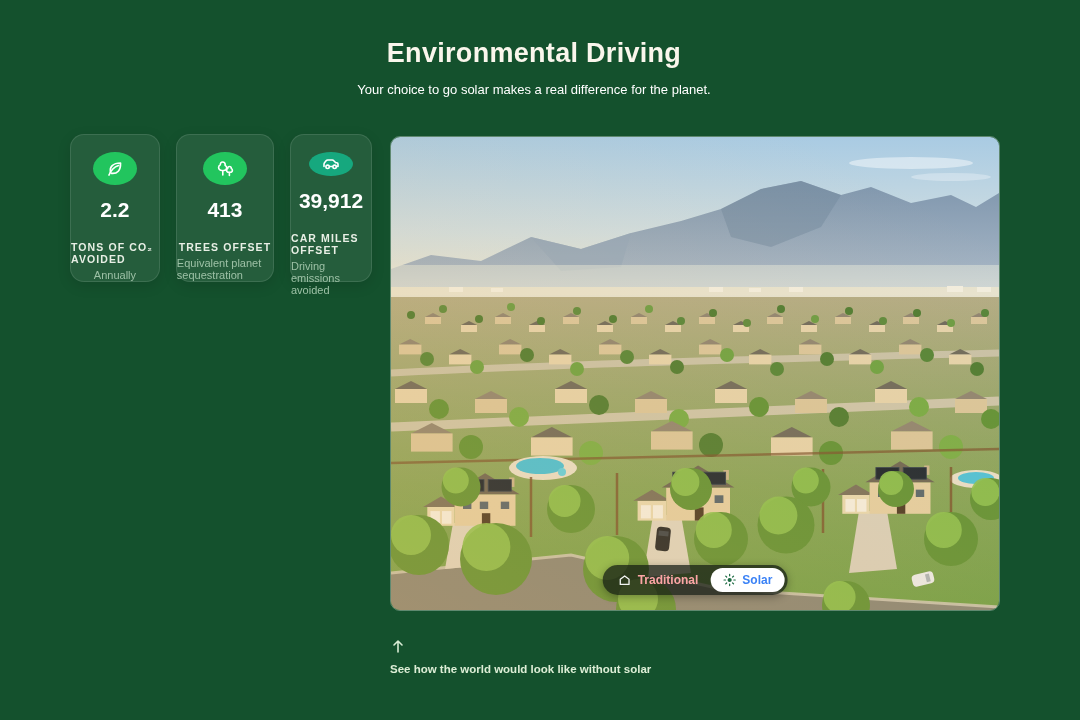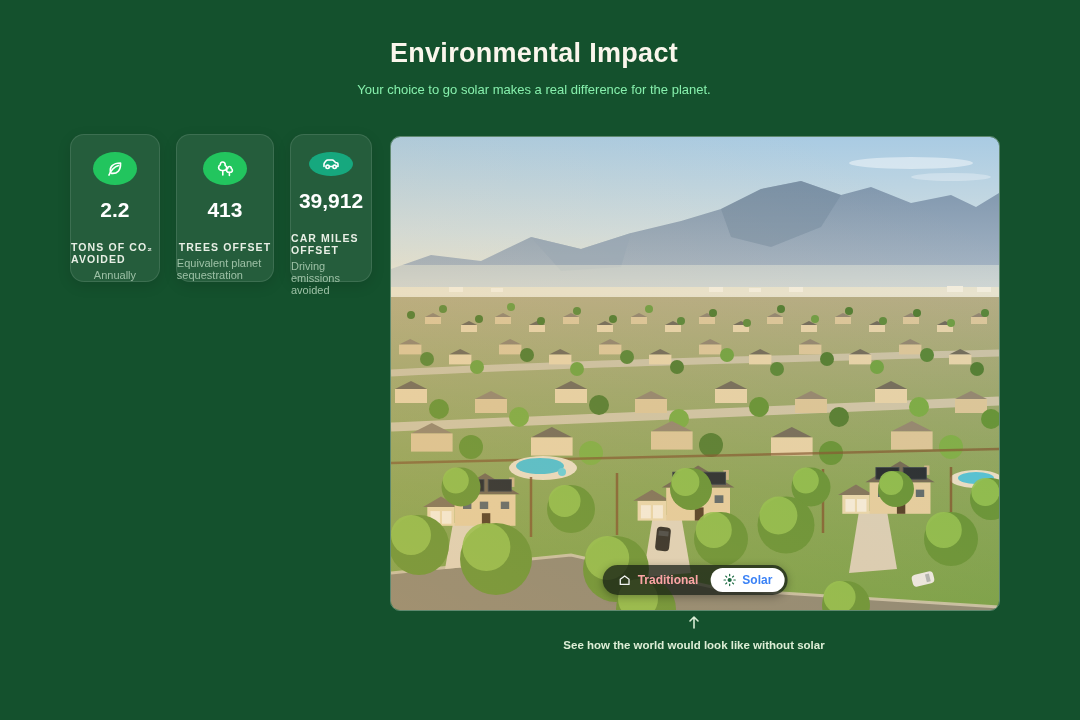--- a/index.html
+++ b/index.html
@@ -4,21 +4,21 @@
 <style>
   html,body{margin:0;padding:0;}
   body{
     width:1080px;height:720px;position:relative;overflow:hidden;
     background:#14512d;
     font-family:"Liberation Sans", sans-serif;
   }
   .frame{position:absolute;left:70px;top:0;width:928px;height:720px;}
   .header{position:absolute;top:38px;left:0;width:100%;text-align:center;}
   .title{font-size:27px;font-weight:600;color:#faf6ec;letter-spacing:.3px;}
-  .subtitle{margin-top:13px;font-size:13px;color:#86efac;}
+  .subtitle{margin-top:13px;font-size:13px;color:#ffffff;}
   .stats{position:absolute;left:0;top:134px;width:302px;display:flex;flex-direction:row;gap:16px;}
   .card{
     height:148px;box-sizing:border-box;padding-top:17px;
     background:rgba(255,255,255,.075);
     border:1px solid rgba(255,255,255,.11);
     border-radius:14px;display:flex;flex-direction:column;align-items:center;
     box-shadow:0 4px 14px rgba(0,0,0,.12);
   }
   .icon-circle{width:44px;height:44px;border-radius:50%;display:flex;align-items:center;justify-content:center;}
   .icon-circle.green{background:#22c55e;}
@@ -37,31 +37,31 @@
     display:flex;align-items:center;height:30px;box-sizing:border-box;padding:3px;
     background:rgba(15,23,17,.72);border-radius:999px;
     box-shadow:0 2px 8px rgba(0,0,0,.3);
   }
   .seg{
     display:flex;align-items:center;gap:6px;height:24px;padding:0 12px;
     border-radius:999px;font-size:12px;font-weight:600;color:#fca5a5;cursor:pointer;white-space:nowrap;
   }
   .seg.active{background:#ffffff;color:#3b82f6;font-weight:700;}
   .seg .ic{display:flex;align-items:center;}
-  .hint{position:absolute;left:320px;top:614px;width:608px;text-align:center;}
+  .hint{position:absolute;left:320px;top:638px;width:608px;}
   .hint .arrow{display:inline-block;}
   .caption{margin-top:5px;font-size:11.5px;font-weight:600;color:#ddeed6;}
 </style>
 </head>
 <body>
 
 <div class="frame">
 
   <div class="header">
-    <div class="title">Environmental Impact</div>
+    <div class="title">Environmental Driving</div>
     <div class="subtitle">Your choice to go solar makes a real difference for the planet.</div>
   </div>
 
   <div class="stats">
 
     <div class="card">
       <div class="icon-circle green">
         <svg width="24" height="24" viewBox="0 0 24 24" fill="none" stroke="#ffffff" stroke-width="1.7" stroke-linecap="round" stroke-linejoin="round">
           <path d="M7.5 15.5c-1.2-5.5 2.5-9.5 10-9.5.3 7.5-3.2 11-9 10.4"></path>
           <path d="M6 18c2-5 5-8 9.5-9.5"></path>

